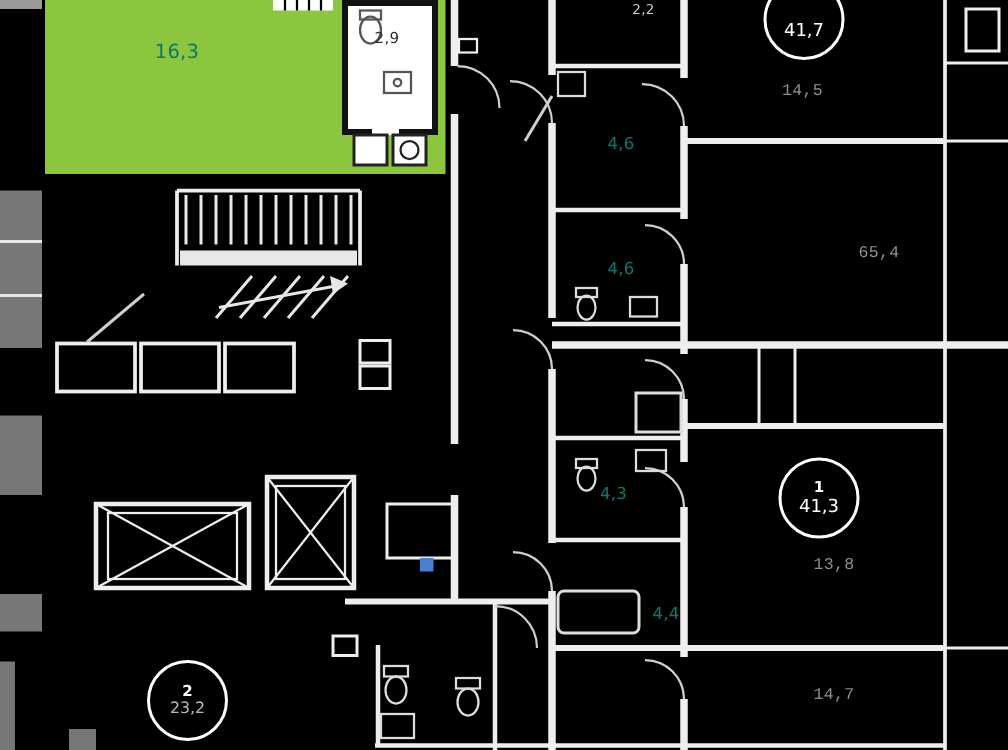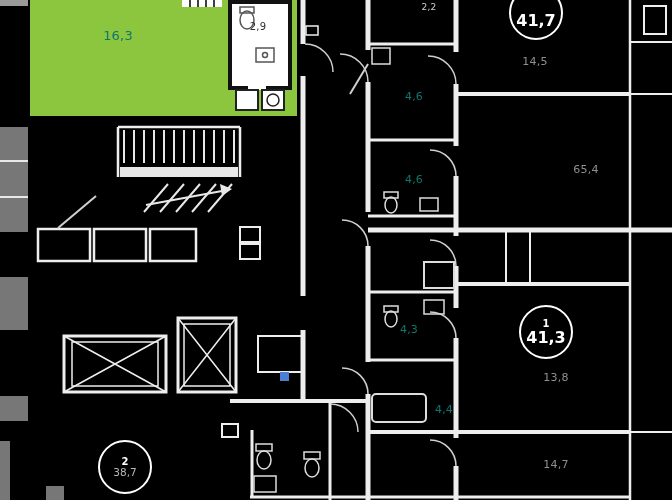--- a/index.html
+++ b/index.html
@@ -8,29 +8,29 @@
     font-family:"DejaVu Sans","Liberation Sans",sans-serif;
   }
   .stage svg{position:absolute;left:0;top:0;}
   .green-fill{fill:var(--highlight,#8CC63E);}
   .lbl{
     position:absolute;transform:translate(-50%,-50%);
     color:#0f766e;font-size:11px;letter-spacing:.2px;white-space:nowrap;
   }
   .lbl.big{font-size:13px;}
   .lbl.dark{color:#2e2e2e;font-size:10px;}
-  .lbl.gray{color:#8f8f8f;}
+  .lbl.gray{color:#8f8f8f;font-family:Liberation Mono, monospace;}
   .lbl.dim{font-size:9px;color:#cfcfcf;}
   .unit-badge{
     position:absolute;width:54px;height:54px;border:2px solid #fff;border-radius:50%;
     box-sizing:border-box;display:flex;flex-direction:column;align-items:center;
     justify-content:center;color:#fff;line-height:1.1;cursor:pointer;background:transparent;
   }
   .unit-badge .num{font-size:10px;font-weight:bold;}
-  .unit-badge .area{font-size:16px;font-weight:700;}
+  .unit-badge .area{font-size:12px;font-weight:400;}
   .unit-badge .area.sub{font-size:10.5px;font-weight:400;color:#b9b9b9;}
   .badge-top{left:509px;top:-14px;padding-top:16px;}
   .badge-u1{left:519px;top:305px;}
   .badge-u2{left:98px;top:440px;}
   .hotspot{position:absolute;background:transparent;cursor:pointer;}
 </style>
 </head>
 <body>
 
 <div class="stage">
@@ -201,16 +201,16 @@
 
   <div class="unit-badge badge-top">
     <span class="area">41,7</span>
   </div>
   <div class="unit-badge badge-u1">
     <span class="num">1</span>
     <span class="area">41,3</span>
   </div>
   <div class="unit-badge badge-u2">
     <span class="num">2</span>
-    <span class="area sub">38,7</span>
+    <span class="area sub">23,2</span>
   </div>
 
 </div>
 
 </body></html>

